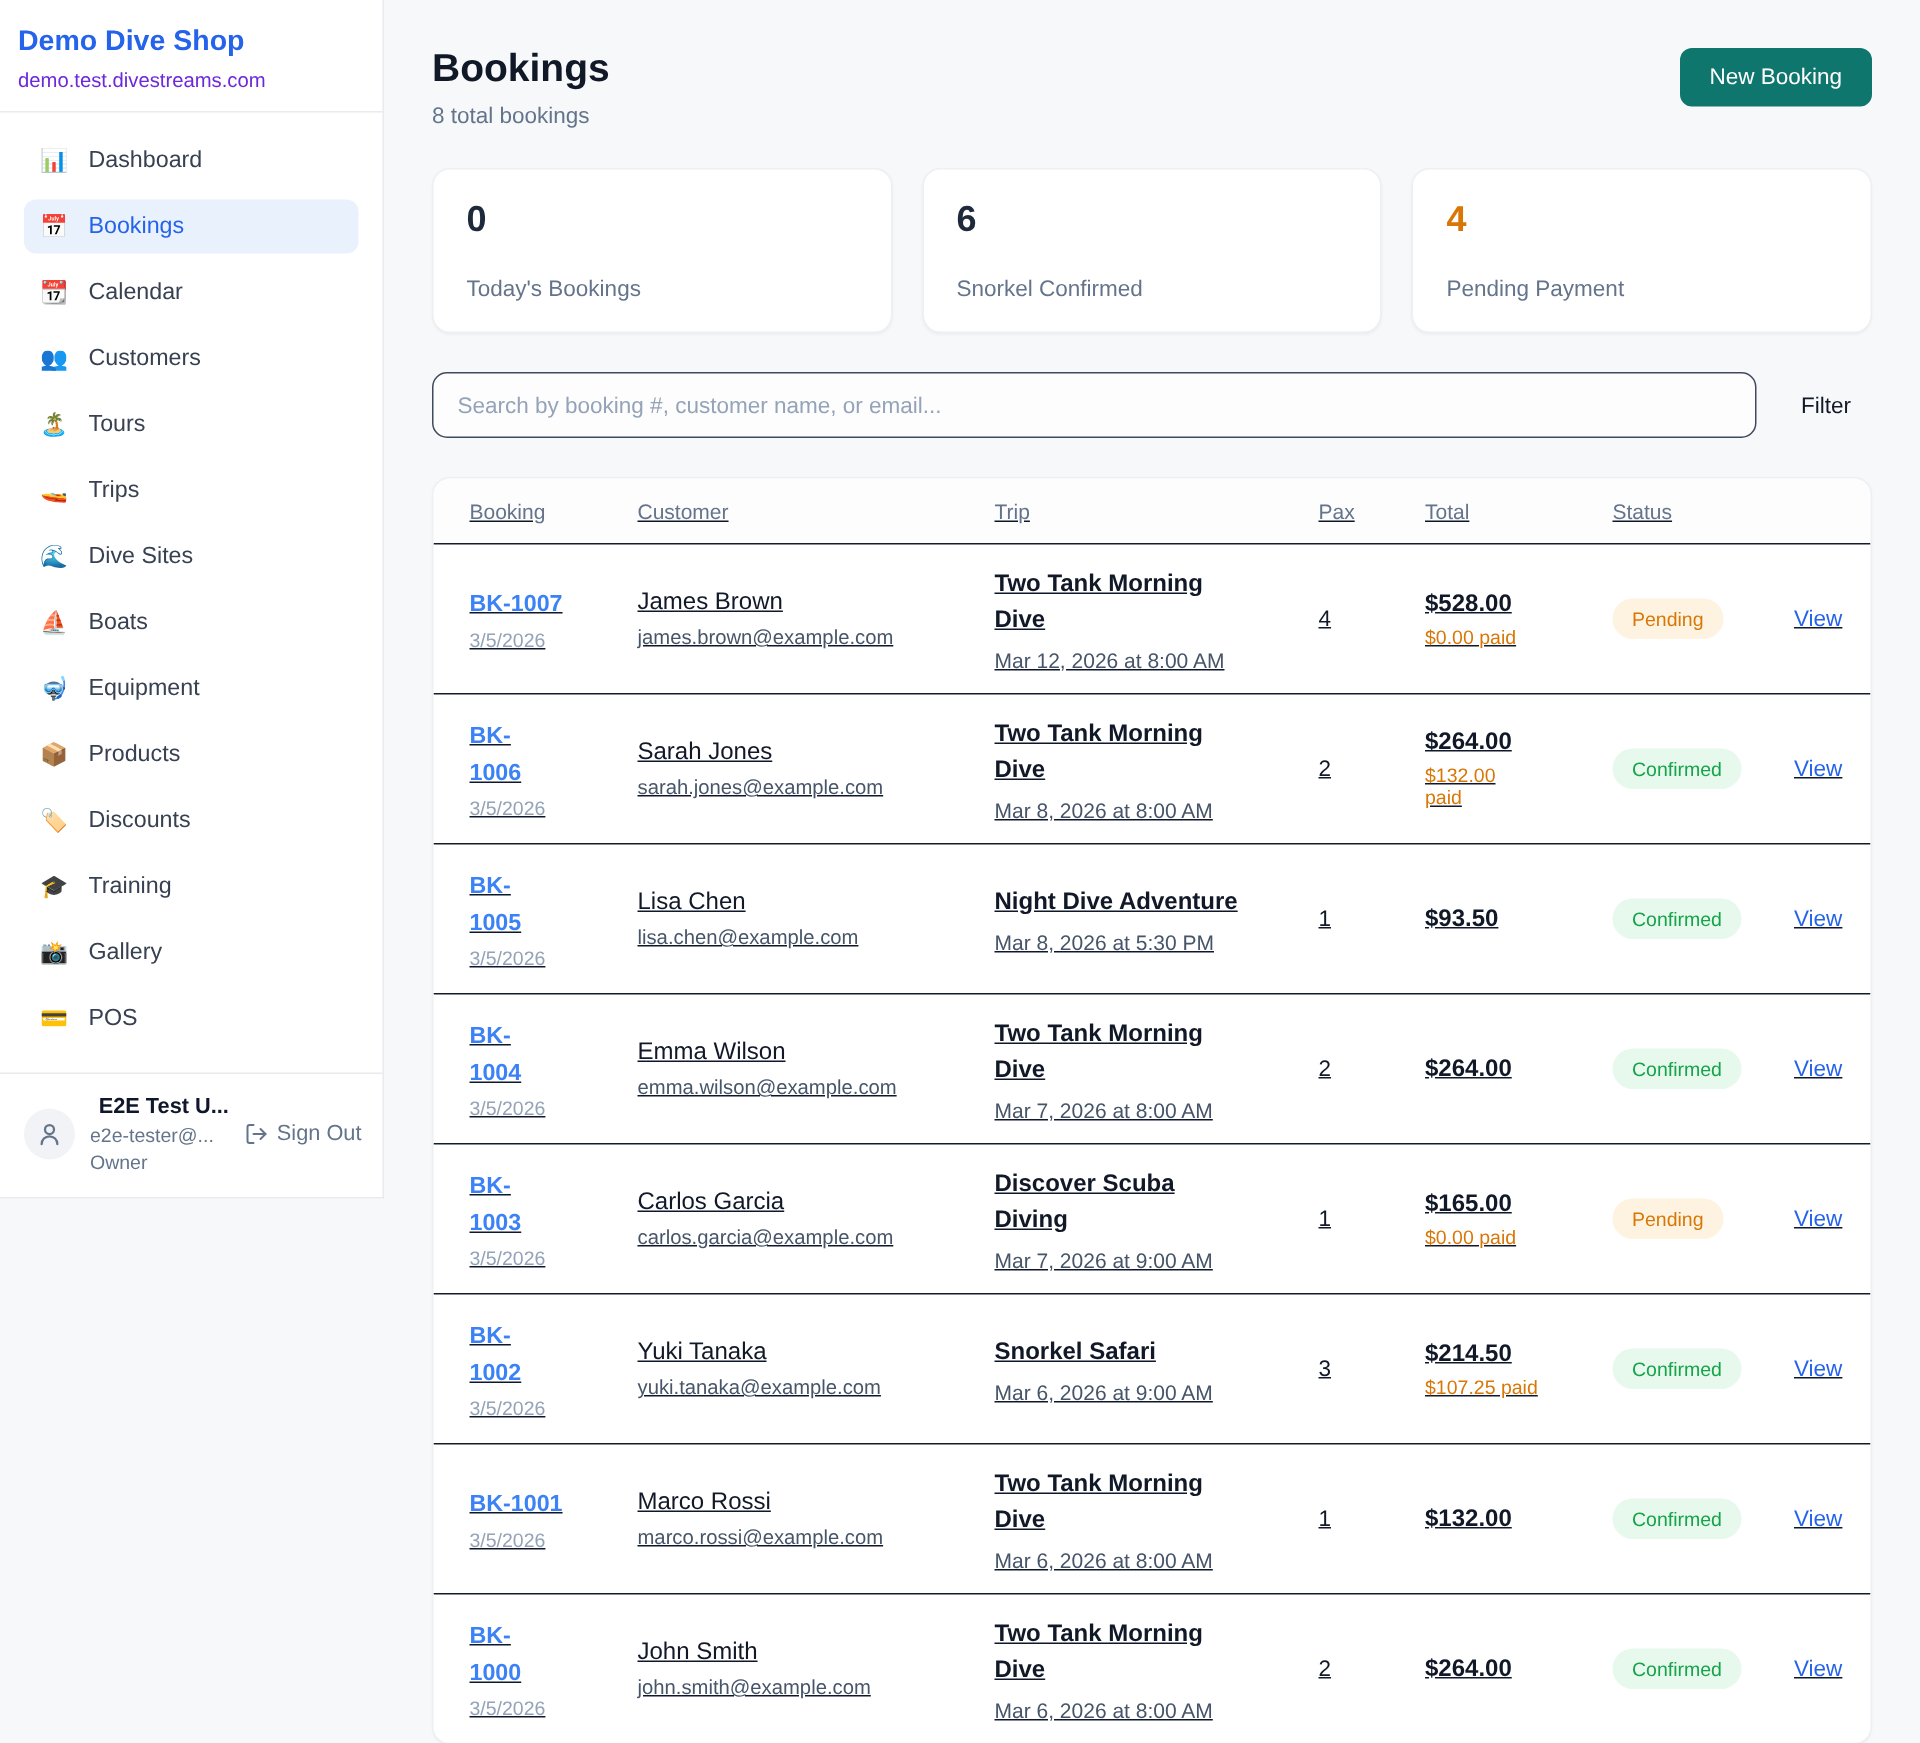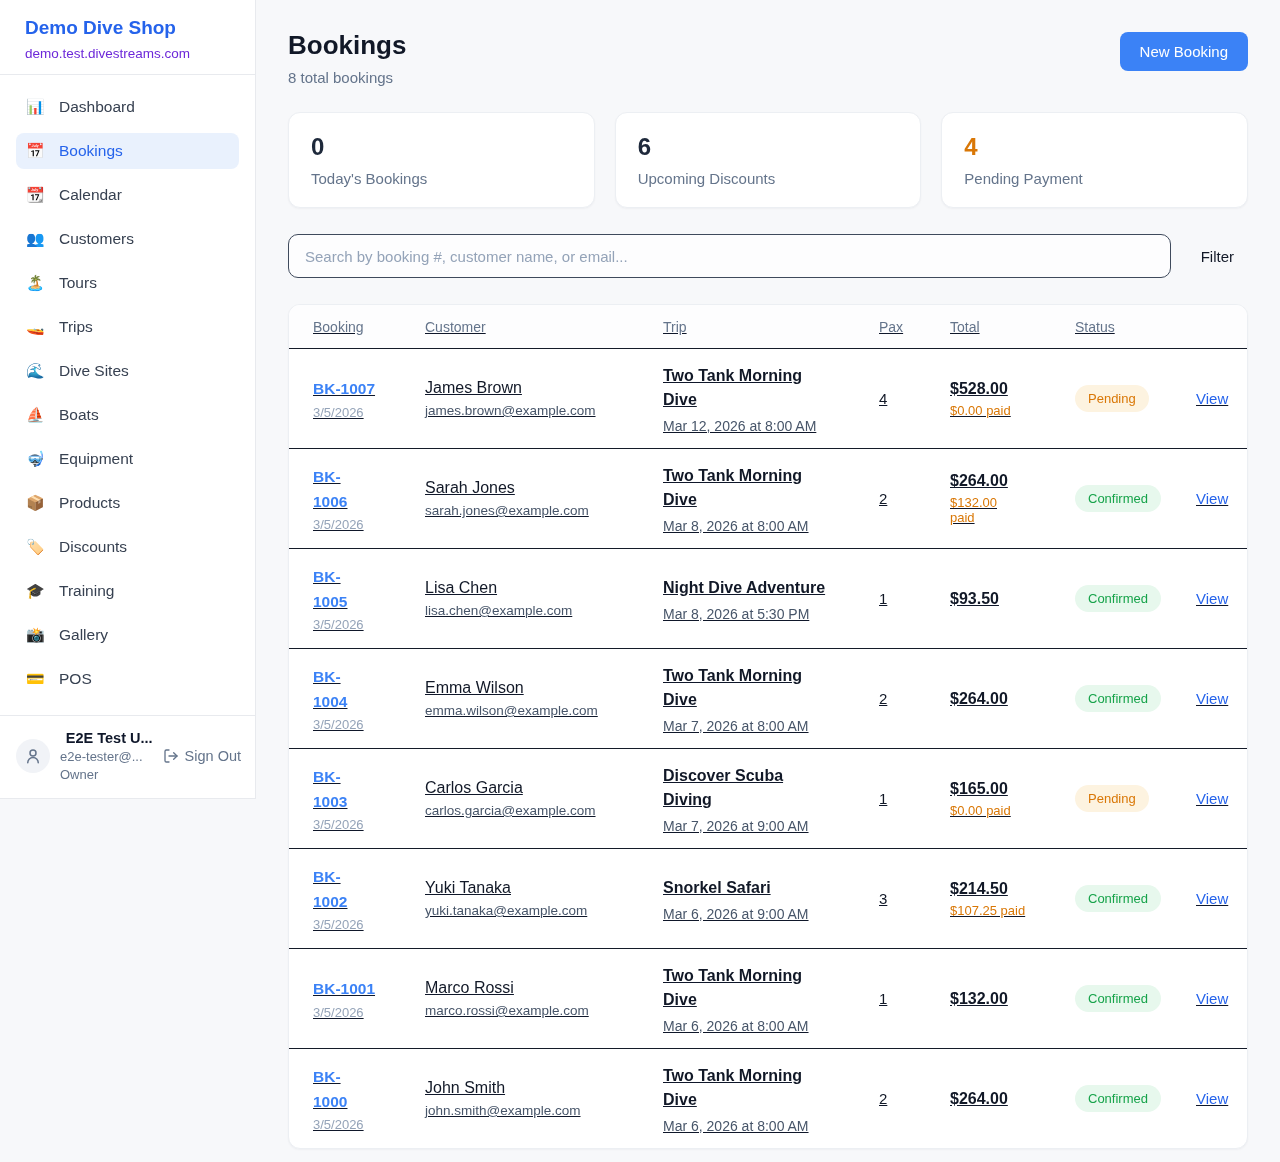--- a/index.html
+++ b/index.html
@@ -13,21 +13,21 @@
   }
 
   
   .sidebar {
     width: 256px;
     flex-shrink: 0;
     background: #ffffff;
     border-right: 1px solid #e8eaee;
     border-bottom: 1px solid #e8eaee;
   }
-  .brand { padding: 17px 25px 13px; border-bottom: 1px solid #e8eaee; }
+  .brand { padding: 17px 12px 13px; border-bottom: 1px solid #e8eaee; }
   .brand-name { font-size: 19px; font-weight: bold; color: #2563eb; margin-bottom: 7px; }
   .brand-domain { font-size: 13.5px; color: #6d28d9; }
   .nav { padding: 14px 16px 10px; }
   .nav-item {
     display: flex; align-items: center; gap: 13px;
     height: 36px; padding: 0 10px; margin-bottom: 8px;
     border-radius: 8px; font-size: 15.5px; color: #374151;
     cursor: pointer;
   }
   .nav-item.active { background: #e9f1fd; color: #2563eb; }
@@ -51,33 +51,33 @@
     color: #64748b; font-size: 14.5px; background: none; border: none;
     cursor: pointer; font-family: inherit; flex-shrink: 0;
   }
 
   
   .main { flex: 1; padding: 30px 32px 32px; }
   .page-header { display: flex; align-items: flex-start; justify-content: space-between; }
   .page-title { font-size: 26px; font-weight: bold; color: #111827; }
   .page-subtitle { font-size: 15px; color: #64748b; margin-top: 8px; }
   .primary-btn {
-    background: #3b82f6; color: #ffffff; border: none; border-radius: 8px;
+    background: #0f766e; color: #ffffff; border: none; border-radius: 8px;
     font-size: 15px; font-weight: 500; padding: 11px 20px; cursor: pointer;
     font-family: inherit; margin-top: 2px;
   }
 
   .stats { display: flex; gap: 20px; margin-top: 26px; }
   .stat-card {
     flex: 1; background: #ffffff; border: 1px solid #eceff3; border-radius: 12px;
     padding: 20px 22px; box-shadow: 0 1px 2px rgba(15,23,42,0.04);
   }
   .stat-value { font-size: 24px; font-weight: bold; color: #1e293b; }
   .stat-value.accent-orange { color: #d97706; }
-  .stat-label { font-size: 15px; color: #64748b; margin-top: 9px; }
+  .stat-label { font-size: 15px; color: #64748b; margin-top: 23px; }
 
   .filter-row { display: flex; gap: 16px; margin-top: 26px; align-items: center; }
   .search-input {
     flex: 1; height: 44px; border: 1px solid #3f4a5c; border-radius: 10px;
     padding: 0 16px; font-size: 15px; font-family: inherit; color: #0f172a;
     background: #fdfdfe; outline: none;
   }
   .search-input::placeholder { color: #94a3b8; }
   .status-select {
     height: 44px; border: 1px solid #3f4a5c; border-radius: 10px;
@@ -221,21 +221,21 @@
     <button class="primary-btn">New Booking</button>
   </div>
 
   <div class="stats" id="stats-root">
       <div class="stat-card">
     <div class="stat-value">0</div>
     <div class="stat-label">Today's Bookings</div>
   </div>
       <div class="stat-card">
     <div class="stat-value">6</div>
-    <div class="stat-label">Upcoming Discounts</div>
+    <div class="stat-label">Snorkel Confirmed</div>
   </div>
       <div class="stat-card">
     <div class="stat-value accent-orange">4</div>
     <div class="stat-label">Pending Payment</div>
   </div>
     </div>
 
   <div class="filter-row">
     <input class="search-input" type="text" value="" placeholder="Search by booking #, customer name, or email..." style="">
     <button class="filter-btn">Filter</button>

